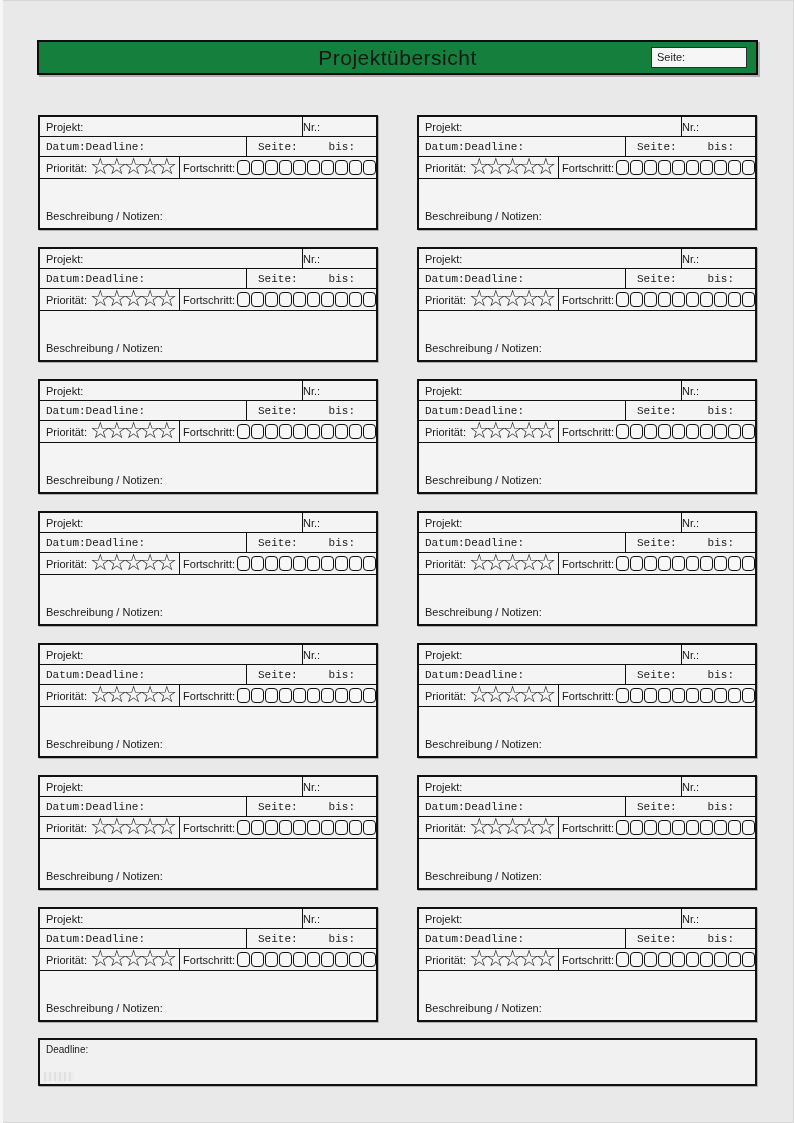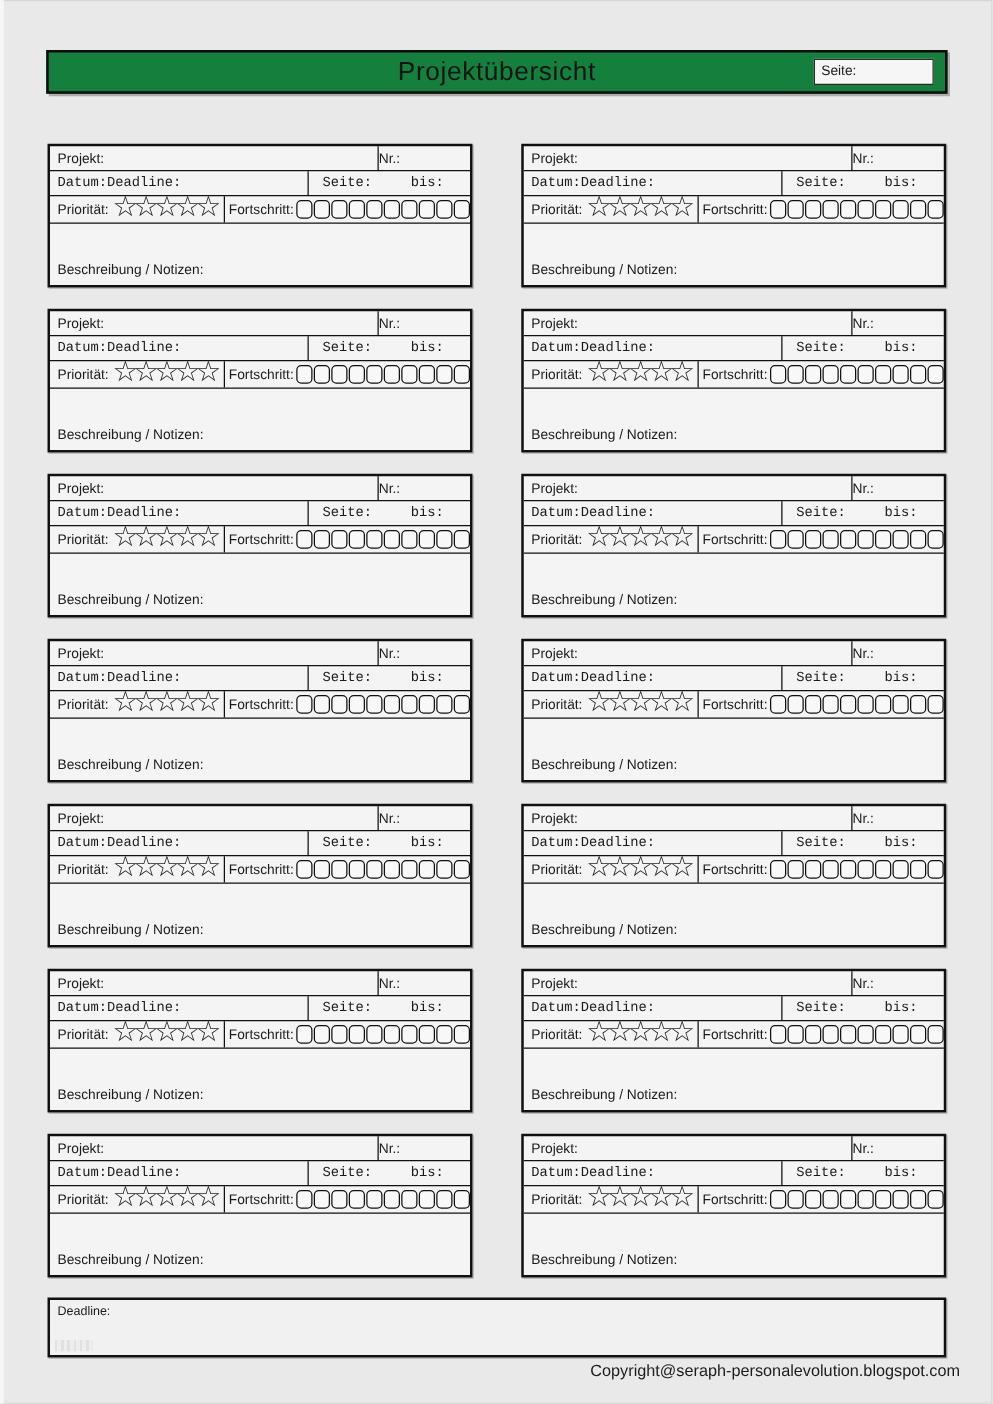--- a/index.html
+++ b/index.html
@@ -767,15 +767,14 @@
         <span class="lbl">Beschreibung / Notizen:</span>
       </div>
     </div>
   </div>
 
   <div class="notizen">
     <span class="lbl">Deadline:</span>
     <div class="faint"></div>
   </div>
 
-  <div class="copyright">Copyright@seraph-personalevolution.blogspot.com</div>
 
 </div>
 
 </body></html>

